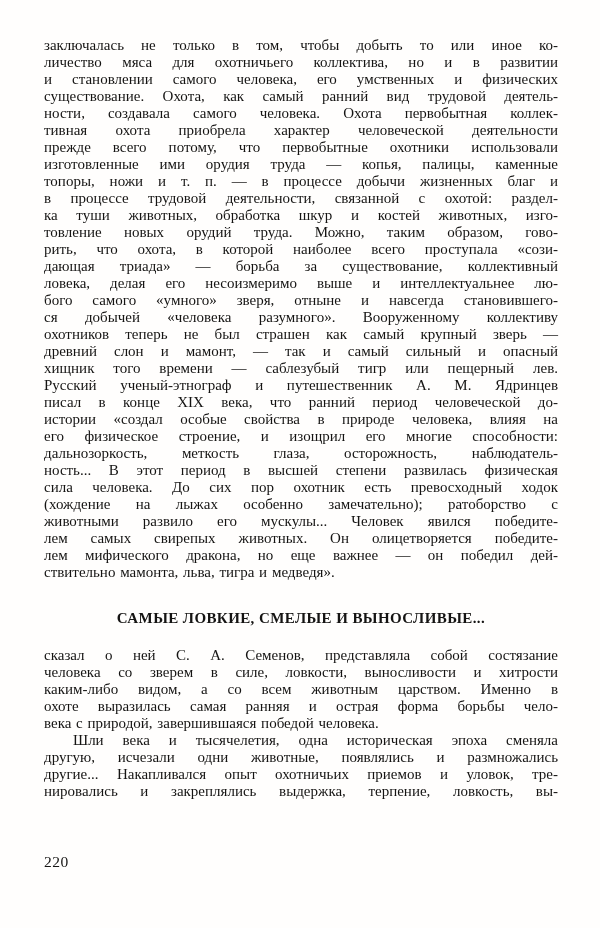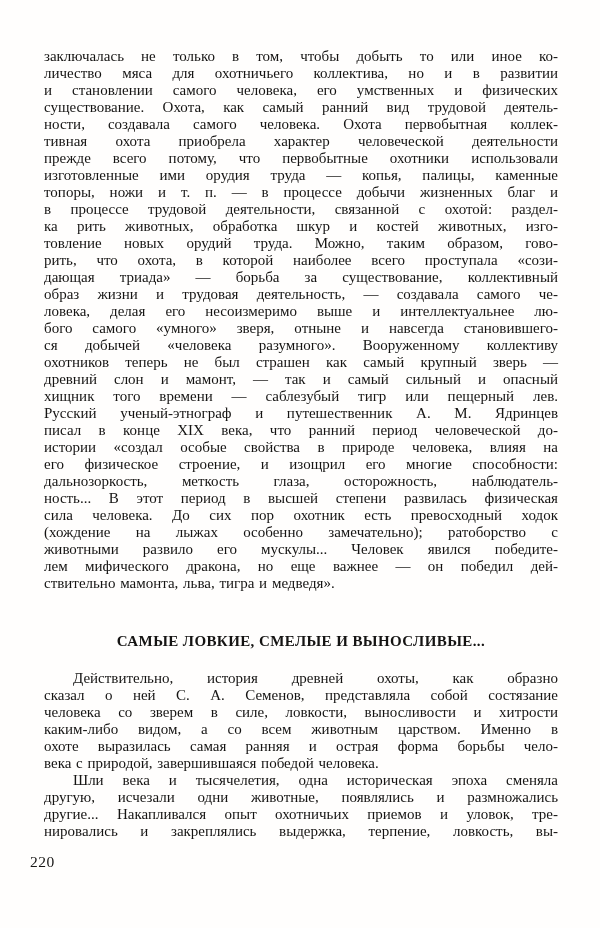--- a/index.html
+++ b/index.html
@@ -12,21 +12,21 @@
     width: 600px;
     height: 928px;
     background: #fffefd;
     overflow: hidden;
     font-family: "Liberation Serif", "DejaVu Serif", serif;
     color: #151413;
   }
   .text-block {
     position: absolute;
     left: 44px;
-    top: 48px;
+    top: 37px;
     width: 514px;
     font-size: 15px;
     line-height: 17px;
   }
   .paragraph {
     margin: 0;
   }
   .line {
     text-align: justify;
     text-align-last: justify;
@@ -37,26 +37,26 @@
   }
   .line.indent {
     text-indent: 29px;
   }
   .heading {
     font-weight: bold;
     text-align: center;
     text-align-last: center;
     letter-spacing: 0.4px;
     font-size: 15px;
-    margin-top: 41px;
+    margin-top: 29px;
     margin-bottom: 20px;
   }
   .page-number {
     position: absolute;
-    left: 30px;
+    left: 44px;
     top: 853px;
     font-size: 15.5px;
     letter-spacing: 0.5px;
   }
 </style>
 </head>
 <body>
 
 <div class="page">
   <div class="text-block">
@@ -64,46 +64,45 @@
         <div class="line">заключалась не только в том, чтобы добыть то или иное ко-</div>
         <div class="line">личество мяса для охотничьего коллектива, но и в развитии</div>
         <div class="line">и становлении самого человека, его умственных и физических</div>
         <div class="line">существование. Охота, как самый ранний вид трудовой деятель-</div>
         <div class="line">ности, создавала самого человека. Охота первобытная коллек-</div>
         <div class="line">тивная охота приобрела характер человеческой деятельности</div>
         <div class="line">прежде всего потому, что первобытные охотники использовали</div>
         <div class="line">изготовленные ими орудия труда — копья, палицы, каменные</div>
         <div class="line">топоры, ножи и т. п. — в процессе добычи жизненных благ и</div>
         <div class="line">в процессе трудовой деятельности, связанной с охотой: раздел-</div>
-        <div class="line">ка рить животных, обработка шкур и костей животных, изго-</div>
+        <div class="line">ка туши животных, обработка шкур и костей животных, изго-</div>
         <div class="line">товление новых орудий труда. Можно, таким образом, гово-</div>
         <div class="line">рить, что охота, в которой наиболее всего проступала «сози-</div>
         <div class="line">дающая триада» — борьба за существование,  коллективный</div>
-        <div class="line">образ жизни и трудовая деятельность, — создавала самого че-</div>
         <div class="line">ловека, делая его несоизмеримо выше и интеллектуальнее лю-</div>
         <div class="line">бого самого «умного» зверя, отныне и навсегда становившего-</div>
         <div class="line">ся добычей «человека разумного».  Вооруженному коллективу</div>
         <div class="line">охотников теперь не был страшен как самый крупный зверь —</div>
         <div class="line">древний слон и мамонт, — так и самый  сильный  и опасный</div>
         <div class="line">хищник того времени — саблезубый тигр или пещерный лев.</div>
         <div class="line">Русский ученый-этнограф и путешественник А. М. Ядринцев</div>
         <div class="line">писал в конце XIX века, что ранний период человеческой до-</div>
         <div class="line">истории «создал особые свойства в природе человека, влияя на</div>
         <div class="line">его физическое строение, и изощрил его многие способности:</div>
         <div class="line">дальнозоркость, меткость  глаза, осторожность,  наблюдатель-</div>
         <div class="line">ность... В этот период в высшей степени развилась физическая</div>
         <div class="line">сила человека. До сих пор охотник есть превосходный ходок</div>
         <div class="line">(хождение на лыжах особенно замечательно); ратоборство с</div>
         <div class="line">животными развило его мускулы... Человек явился победите-</div>
+        <div class="line">лем самых свирепых животных. Он олицетворяется победите-</div>
         <div class="line">лем мифического дракона, но еще  важнее — он победил дей-</div>
         <div class="line last">ствительно мамонта, льва, тигра и медведя».</div>
       </div>
       <div class="heading">САМЫЕ ЛОВКИЕ, СМЕЛЫЕ И ВЫНОСЛИВЫЕ...</div>
       <div class="paragraph">
-        <div class="line indent">Действительно,  история  древней  охоты,  как  образно</div>
         <div class="line">сказал о ней С. А. Семенов, представляла  собой состязание</div>
         <div class="line">человека со зверем в силе, ловкости, выносливости и хитрости</div>
         <div class="line">каким-либо видом, а со всем животным царством. Именно в</div>
         <div class="line">охоте выразилась самая ранняя и острая форма борьбы чело-</div>
         <div class="line last">века с природой, завершившаяся победой человека.</div>
       </div>
       <div class="paragraph">
         <div class="line indent">Шли века и тысячелетия, одна историческая эпоха сменяла</div>
         <div class="line">другую, исчезали одни животные, появлялись и размножались</div>
         <div class="line">другие... Накапливался опыт охотничьих приемов и уловок, тре-</div>

